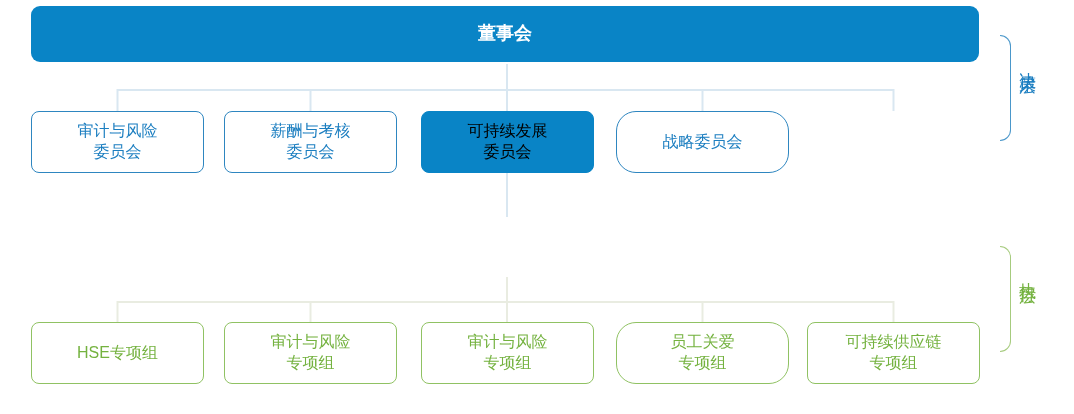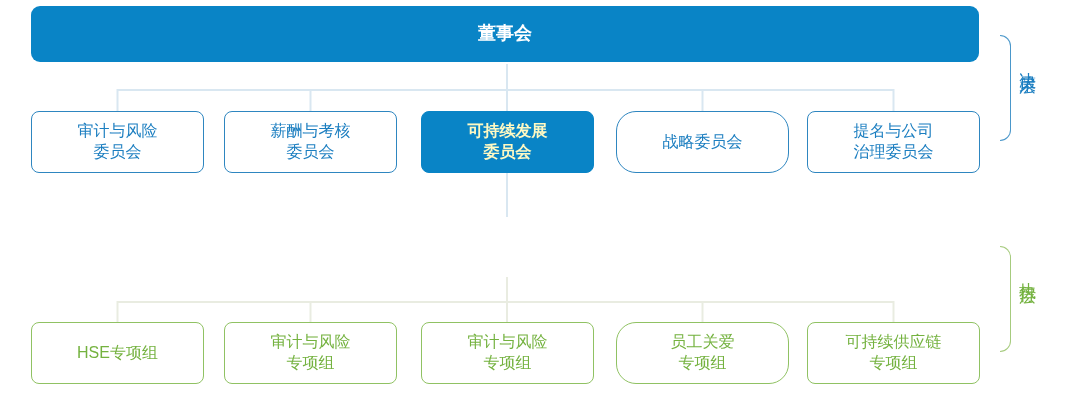--- a/index.html
+++ b/index.html
@@ -57,22 +57,22 @@
   }
   .committee {
     top: 111px;
     border: 1.5px solid var(--blue_border);
     background: #ffffff;
     color: var(--blue_text);
   }
   .committee.highlight {
     background: var(--blue_fill);
     border-color: var(--blue_fill);
-    color: #fef9c3;
-    font-weight: bold;
+    color: #000000;
+    font-weight: normal;
   }
   .taskgroup {
     top: 322px;
     border: 1.5px solid var(--green_border);
     background: #ffffff;
     color: var(--green_text);
   }
   .col-0 { left: 31px; }
   .col-1 { left: 224px; }
   .col-2 { left: 421px; }
@@ -131,22 +131,20 @@
 
   <div class="node banner board">董事会</div>
 
   <div class="node box committee col-0">审计与风险
 委员会</div>
   <div class="node box committee col-1">薪酬与考核
 委员会</div>
   <div class="node box committee highlight col-2">可持续发展
 委员会</div>
   <div class="node box committee col-3">战略委员会</div>
-  <div class="node box committee col-4">提名与公司
-治理委员会</div>
 
 
   <div class="node box taskgroup col-0">HSE专项组</div>
   <div class="node box taskgroup col-1">审计与风险
 专项组</div>
   <div class="node box taskgroup col-2">审计与风险
 专项组</div>
   <div class="node box taskgroup col-3">员工关爱
 专项组</div>
   <div class="node box taskgroup col-4">可持续供应链

